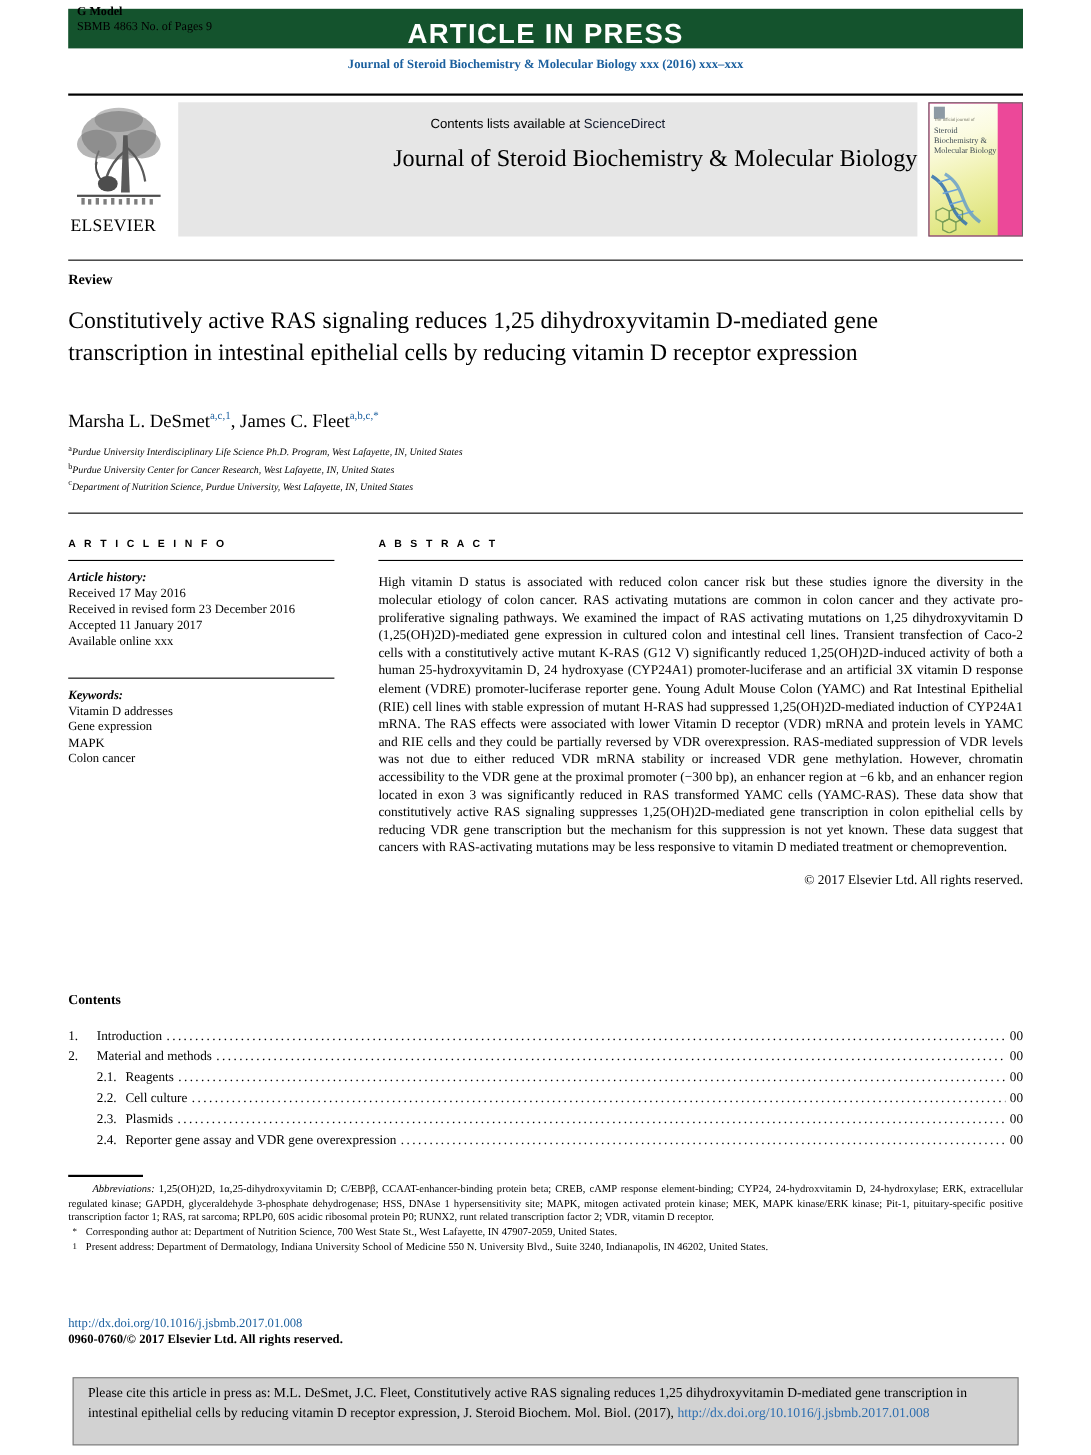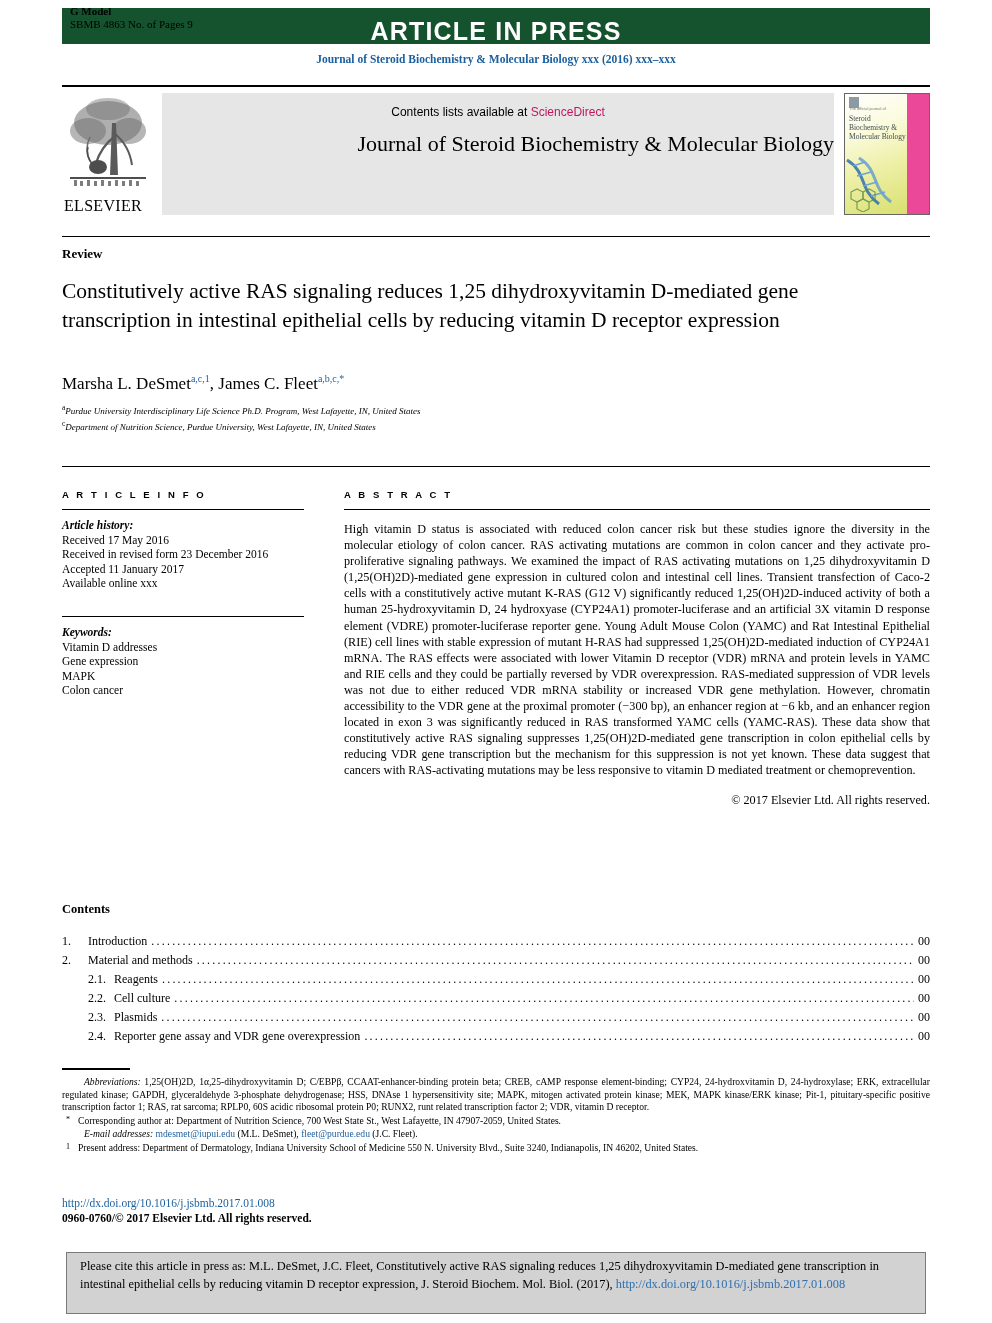--- a/index.html
+++ b/index.html
@@ -89,21 +89,21 @@
     top: 8px; left: 100px;
     width: 672px; height: 122px;
     background: #e6e6e6;
   }
   .mast-contents {
     position: absolute; top: 12px; left: 0; width: 672px;
     text-align: center;
     font-family: "Liberation Sans", sans-serif;
     font-size: 12px;
   }
-  .mast-contents .sd { color: #be185d; }
+  .mast-contents .sd { color: #0f172a; }
   .mast-title {
     position: absolute; top: 38px; left: 0; width: 672px;
     text-align: right;
     font-family: "Liberation Serif", serif;
     font-size: 22px;
   }
   .mast-home {
     position: absolute; top: 92px; left: 0; width: 672px;
     text-align: center;
     font-family: "Liberation Sans", sans-serif;
@@ -379,20 +379,21 @@
   <div class="kicker">Review</div>
   <div class="title">Constitutively active RAS signaling reduces 1,25 dihydroxyvitamin D-mediated gene transcription in intestinal epithelial cells by reducing vitamin D receptor expression</div>
 
   <div class="authors">
     <span>Marsha L. DeSmet</span><sup>a,c,1</sup>,
     <span>James C. Fleet</span><sup>a,b,c,*</sup>
   </div>
 
   <div class="affils">
     <div><sup>a</sup><span>Purdue University Interdisciplinary Life Science Ph.D. Program, West Lafayette, IN, United States</span></div>
+    <div><sup>b</sup><span>Purdue University Center for Cancer Research, West Lafayette, IN, United States</span></div>
     <div><sup>c</sup><span>Department of Nutrition Science, Purdue University, West Lafayette, IN, United States</span></div>
   </div>
 
   <div class="sec-rule" style="top:466px;"></div>
 
   <div class="info-col">
     <div class="colhead">A R T I C L E  I N F O</div>
     <div class="thin-rule"></div>
     <div class="info-block">
       <i>Article history:</i><br>
@@ -462,27 +463,20 @@
   <div class="fn-rule"></div>
   <div class="footnotes">
     <div class="abbr-p">
       <i>Abbreviations:</i>
       <span>1,25(OH)2D, 1α,25-dihydroxyvitamin D; C/EBPβ, CCAAT-enhancer-binding protein beta; CREB, cAMP response element-binding; CYP24, 24-hydroxvitamin D, 24-hydroxylase; ERK, extracellular regulated kinase; GAPDH, glyceraldehyde 3-phosphate dehydrogenase; HSS, DNAse 1 hypersensitivity site; MAPK, mitogen activated protein kinase; MEK, MAPK kinase/ERK kinase; Pit-1, pituitary-specific positive transcription factor 1; RAS, rat sarcoma; RPLP0, 60S acidic ribosomal protein P0; RUNX2, runt related transcription factor 2; VDR, vitamin D receptor.</span>
     </div>
     <div class="fn-item">
       <span class="fn-mark">*</span>
       <span>Corresponding author at: Department of Nutrition Science, 700 West State St., West Lafayette, IN 47907-2059, United States.</span>
     </div>
-    <div class="fn-item" style="padding-left:22px;">
-      <i>E-mail addresses:</i>
-      <span class="lnk">mdesmet@iupui.edu</span>
-      <span>(M.L. DeSmet)</span>,
-      <span class="lnk">fleet@purdue.edu</span>
-      <span>(J.C. Fleet)</span>.
-    </div>
     <div class="fn-item">
       <span class="fn-mark">1</span>
       <span>Present address: Department of Dermatology, Indiana University School of Medicine 550 N. University Blvd., Suite 3240, Indianapolis, IN 46202, United States.</span>
     </div>
   </div>
 
   <div class="doi-block">
     <div class="doi">http://dx.doi.org/10.1016/j.jsbmb.2017.01.008</div>
     <div class="issn">0960-0760/© 2017 Elsevier Ltd. All rights reserved.</div>
   </div>

